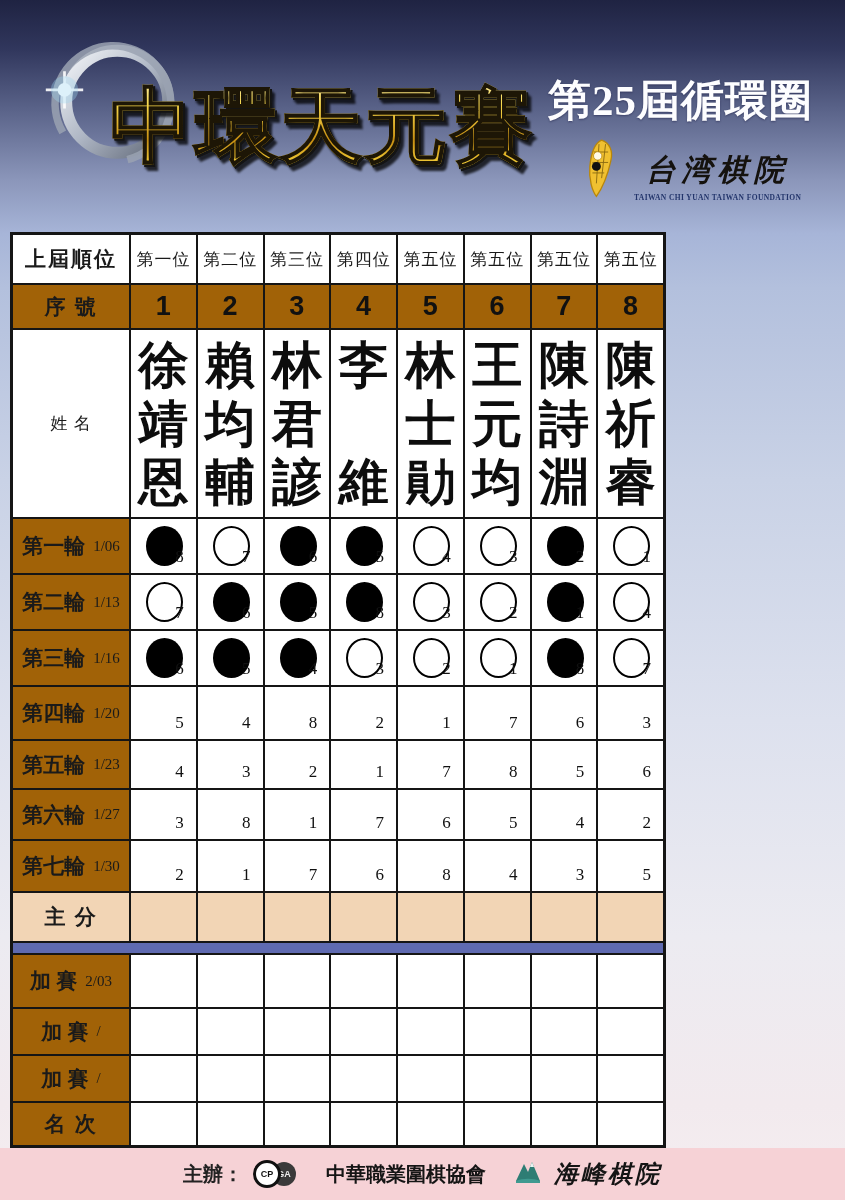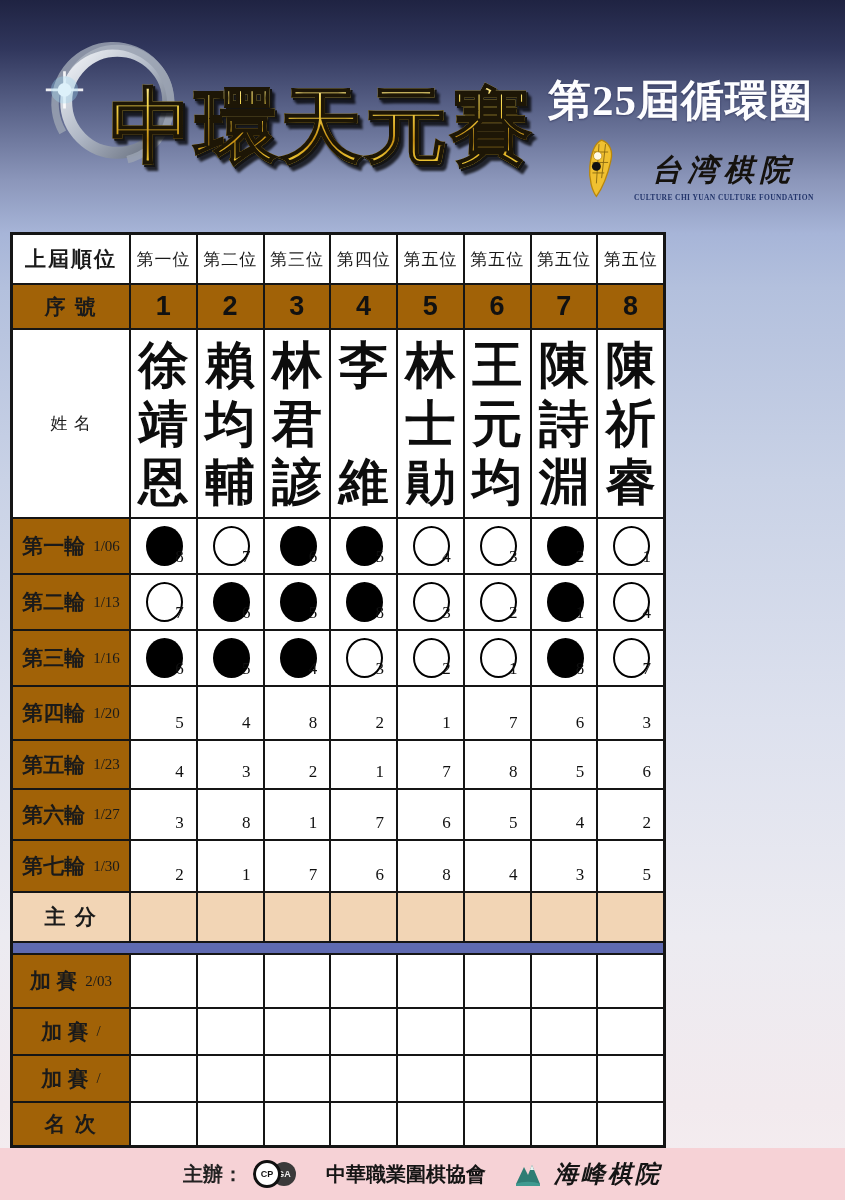--- a/index.html
+++ b/index.html
@@ -47,21 +47,21 @@
   
   .footer{position:absolute;left:0;top:1148px;width:845px;height:52px;background:#f6d2d6;
           display:flex;align-items:center;justify-content:center;gap:10px;}
   .hostlbl{font-size:20px;font-weight:bold;color:#222;}
   .cpga{display:inline-flex;align-items:center;}
   .cpga-l{width:22px;height:22px;border-radius:50%;border:3px solid #101010;background:#fff;color:#101010;
           font:bold 9px "Liberation Sans","DejaVu Sans",sans-serif;display:inline-flex;align-items:center;justify-content:center;z-index:1;}
   .cpga-r{width:24px;height:24px;border-radius:50%;background:#3a3a3a;color:#eee;margin-left:-9px;
           font:bold 9px "Liberation Sans","DejaVu Sans",sans-serif;display:inline-flex;align-items:center;justify-content:center;}
   .cpga-name{font-family:"Liberation Sans","DejaVu Sans",sans-serif;font-weight:bold;font-size:20px;color:#151515;margin-left:20px;}
-  .hf{display:inline-flex;align-items:center;gap:12px;margin-left:18px;}
+  .hf{display:inline-flex;gap:12px;margin-left:18px;}
   .hf-name{font-size:24px;font-weight:bold;font-style:italic;color:#151515;letter-spacing:3px;}
 </style>
 </head>
 <body>
 
 <div class="header">
   <svg class="ring" viewBox="0 0 100 100">
     <defs>
       <linearGradient id="rg" x1="0" y1="0" x2="1" y2="1">
         <stop offset="0" stop-color="#f5f7fa"></stop>
@@ -79,21 +79,21 @@
   <div class="subtitle">第25屆循環圈</div>
   <div class="orgblock">
     <svg width="34" height="66" viewBox="0 0 26 46">
       <path d="M15,1 C21,3 24,9 22,17 C20,26 16,37 11,44 C8,40 5,31 6,21 C7,11 10,3 15,1 Z" fill="#f2c families030" style="fill:#f0c030" stroke="#b8860b" stroke-width="1"></path>
       <path d="M9,10 L20,10 M8,18 L20,18 M8,26 L17,26 M13,4 L11,34 M18,4 L15,30" stroke="#8a6a10" stroke-width="0.7" fill="none"></path>
       <circle cx="12" cy="13" r="3.2" fill="#fffbe8" stroke="#b8860b" stroke-width="0.6"></circle>
       <circle cx="11" cy="21" r="3.4" fill="#111"></circle>
     </svg>
     <div class="orgtext">
       <div class="orgzh">台湾棋院</div>
-      <div class="orgen">CULTURE CHI YUAN CULTURE FOUNDATION</div>
+      <div class="orgen">TAIWAN CHI YUAN TAIWAN FOUNDATION</div>
     </div>
   </div>
 </div>
 
 <div class="grid">
 
   <div class="cell">
       <span class="lab">上屆順位</span>
     </div>
   <div class="cell">

